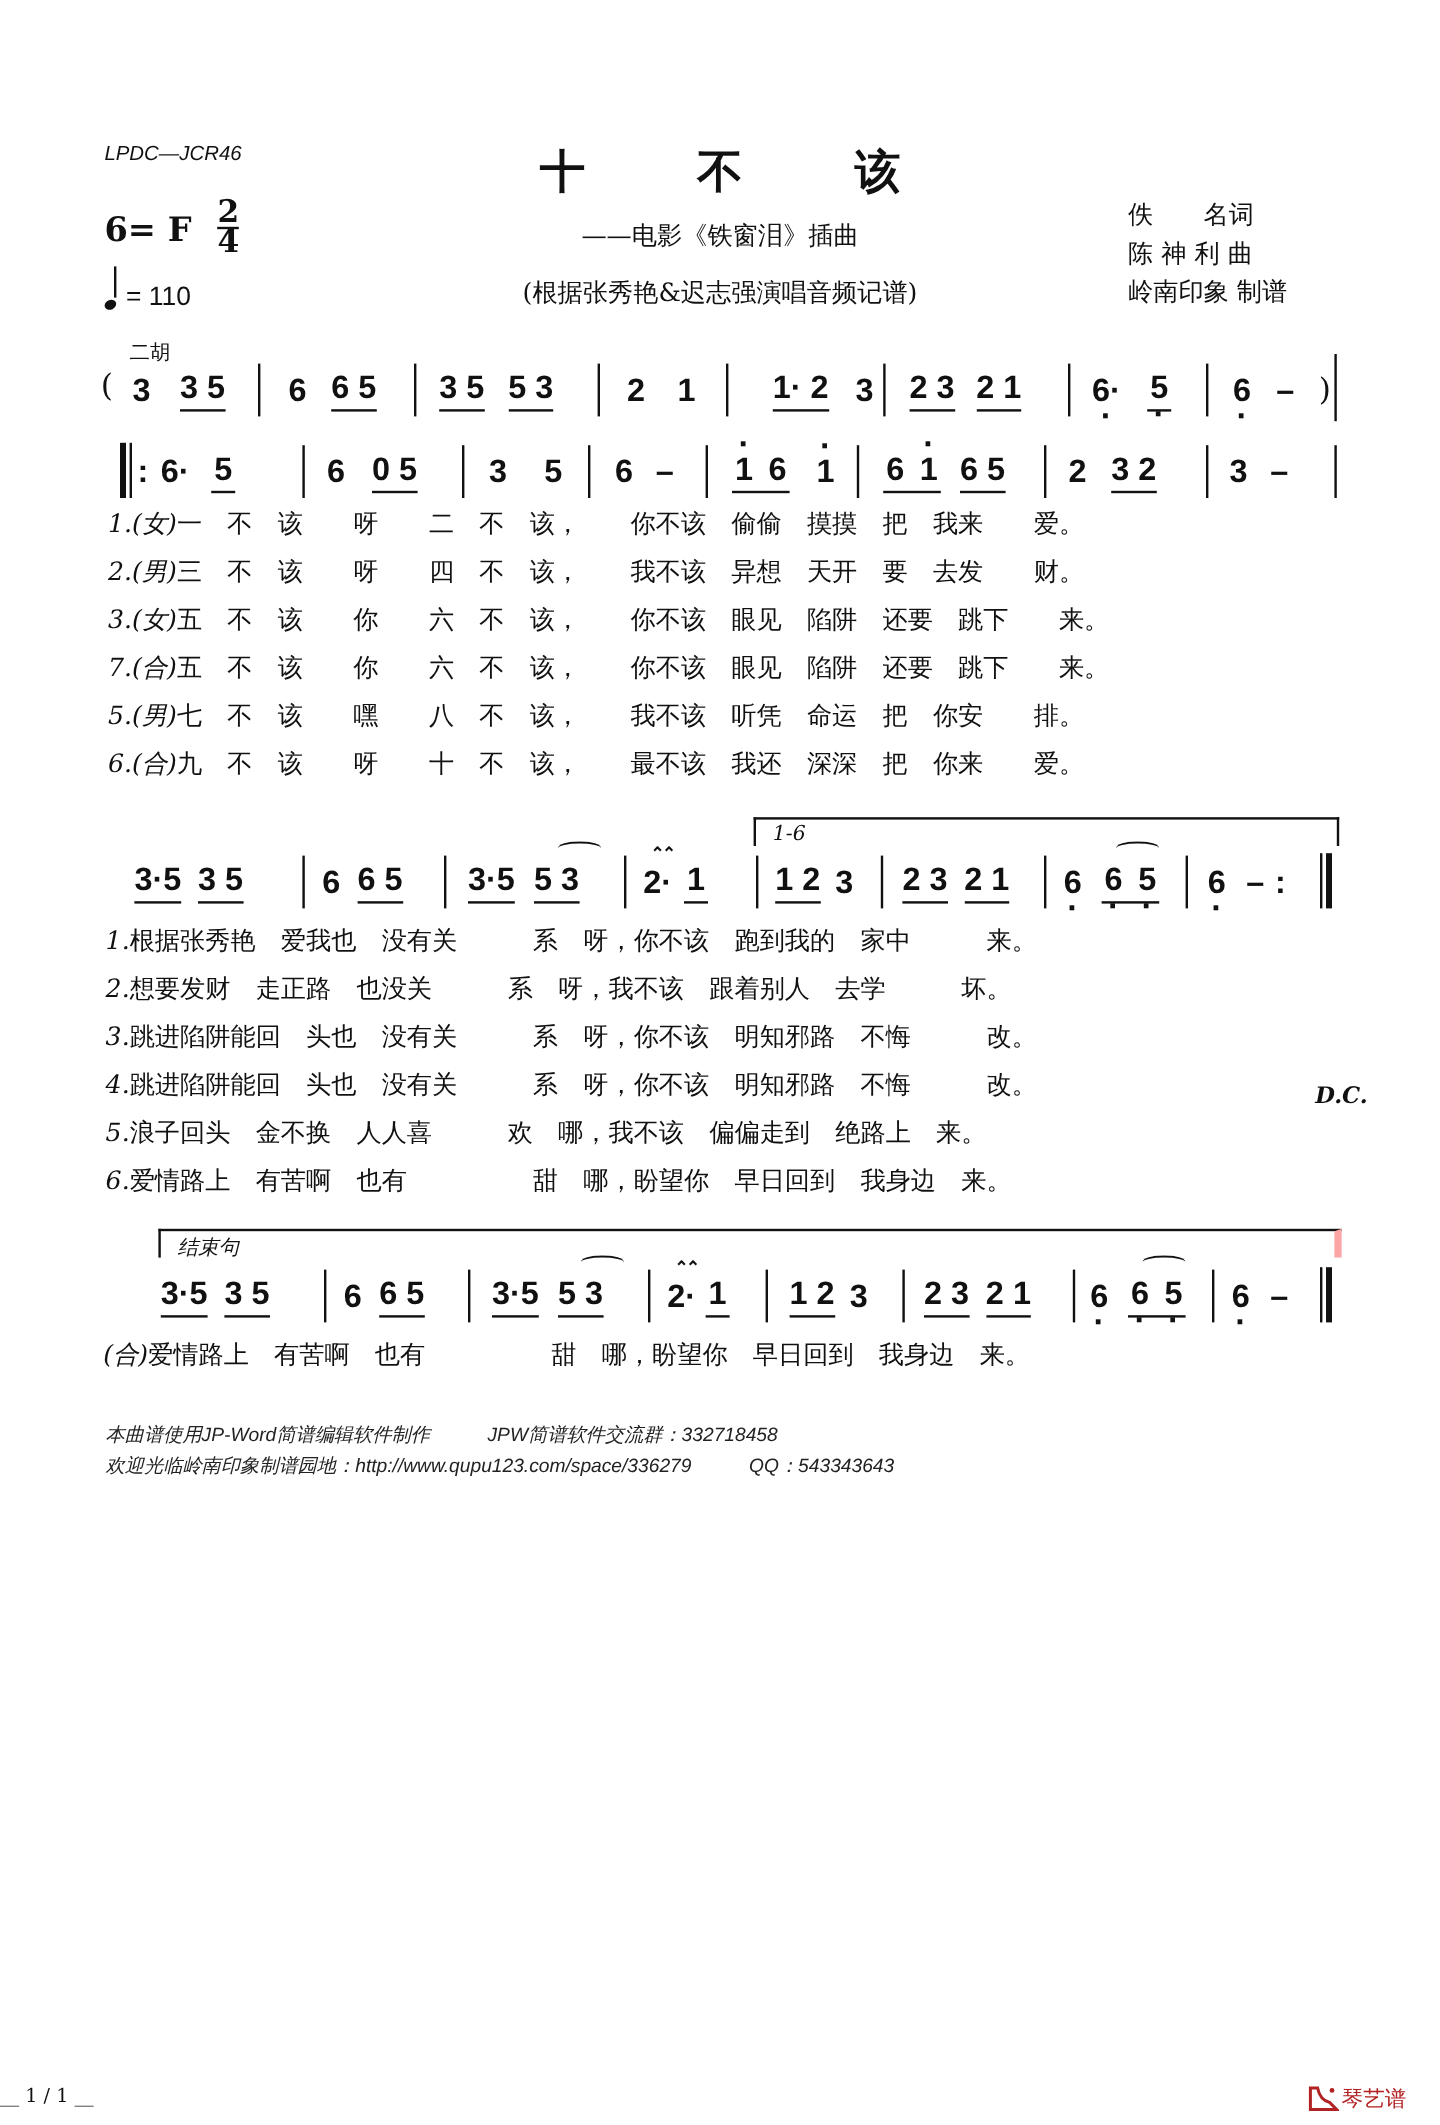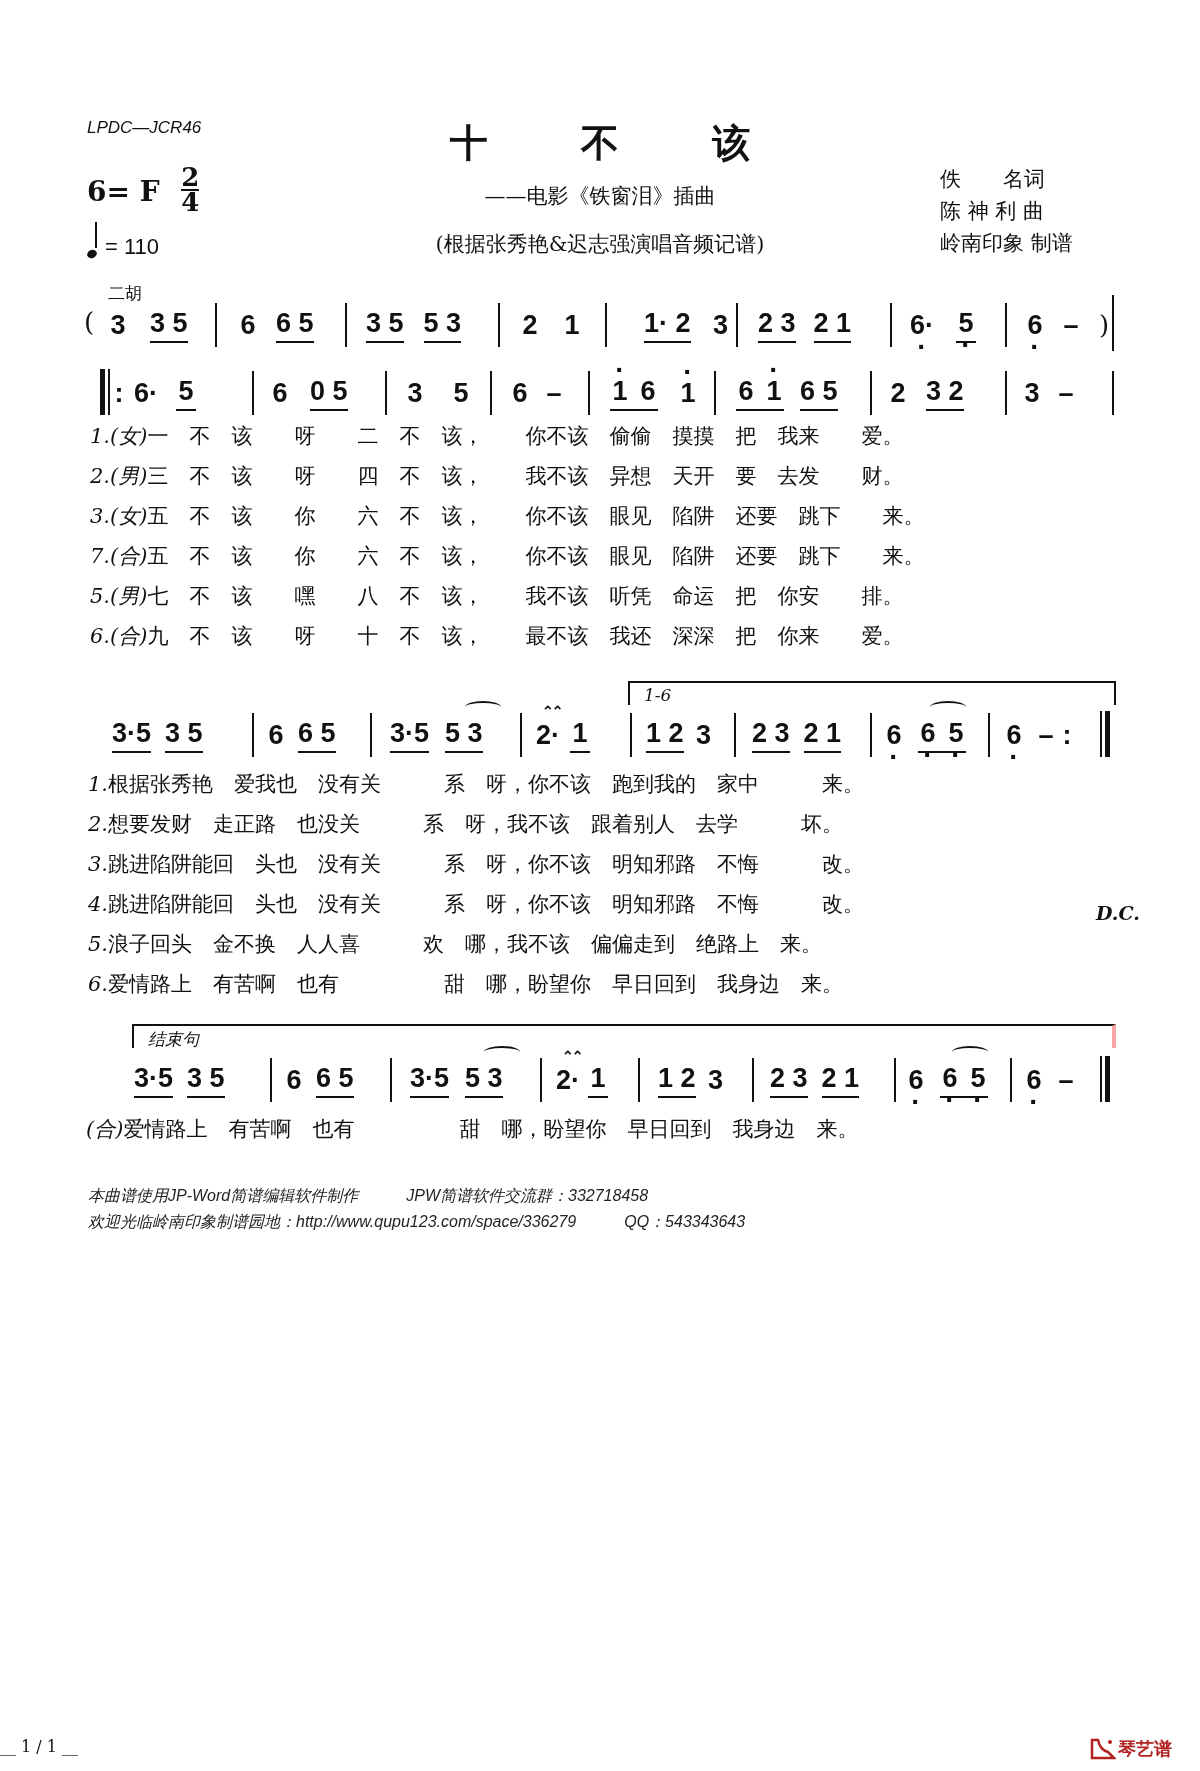--- a/index.html
+++ b/index.html
@@ -28,21 +28,21 @@
   .note { font-family: "Liberation Sans", "DejaVu Sans", sans-serif; font-weight: bold; font-size: 27px; position: relative; display: inline-block; text-align: center; min-width: 20px; }
   .grp { display: inline-flex; gap: 8px; border-bottom: 2px solid #111; padding-bottom: 2px; margin: 0 6px; position: relative; }
   .dot-low::after { content: "·"; position: absolute; left: 50%; transform: translateX(-50%); bottom: -22px; font-size: 28px; }
   .dot-high::before { content: "·"; position: absolute; left: 50%; transform: translateX(-50%); top: -22px; font-size: 28px; }
   .lyric-row { position: absolute; font-family: "DejaVu Serif", "Liberation Serif", serif; font-size: 21px; white-space: pre; }
   .lyric-row .num { font-style: italic; }
   .volta { position: absolute; border-top: 2px solid #111; border-left: 2px solid #111; border-right: 2px solid #111; height: 22px; }
   .volta-label { position: absolute; left: 14px; top: 2px; font-size: 17px; font-style: italic; }
   .footer { left: 88px; font-size: 16px; font-style: italic; color: #222; }
   .pagenum { left: 0; width: 1200px; top: 1737px; font-size: 16px; }
-  .logo { left: 1090px; top: 1737px; color: #b22222; font-size: 18px; font-weight: bold; display: flex; align-items: center; gap: 2px; }
+  .logo { left: 1090px; top: 1737px; color: #b22222; font-size: 18px; font-weight: normal; display: flex; align-items: center; gap: 2px; }
   .paren { font-family: "DejaVu Serif", serif; font-size: 26px; font-weight: normal; }
   .dc { left: 1096px; top: 902px; font-size: 19px; font-weight: bold; font-style: italic; }
   .tie { position: absolute; border-top: 2px solid #111; border-radius: 50% 50% 0 0; height: 10px; }
   .mordent { position: absolute; font-size: 14px; font-weight: bold; letter-spacing: -2px; }
 </style>
 </head>
 <body>
 
 <div class="abs sans code">LPDC—JCR46</div>
 <div class="abs serif title">十 不 该</div>
@@ -267,21 +267,21 @@
 </div>
 
 <div class="lyric-row" style="left:88px; top:770px;"><span class="num">1.</span><span>根据张秀艳　爱我也　没有关　　　系　呀，你不该　跑到我的　家中　　　来。</span></div>
 <div class="lyric-row" style="left:88px; top:810px;"><span class="num">2.</span><span>想要发财　走正路　也没关　　　系　呀，我不该　跟着别人　去学　　　坏。</span></div>
 <div class="lyric-row" style="left:88px; top:850px;"><span class="num">3.</span><span>跳进陷阱能回　头也　没有关　　　系　呀，你不该　明知邪路　不悔　　　改。</span></div>
 <div class="lyric-row" style="left:88px; top:890px;"><span class="num">4.</span><span>跳进陷阱能回　头也　没有关　　　系　呀，你不该　明知邪路　不悔　　　改。</span></div>
 <div class="lyric-row" style="left:88px; top:930px;"><span class="num">5.</span><span>浪子回头　金不换　人人喜　　　欢　哪，我不该　偏偏走到　绝路上　来。</span></div>
 <div class="lyric-row" style="left:88px; top:970px;"><span class="num">6.</span><span>爱情路上　有苦啊　也有　　　　　甜　哪，盼望你　早日回到　我身边　来。</span></div>
 <div class="abs serif dc">D.C.</div>
 
-<div class="volta" style="left:132px; top:1024px; width:978px; border-right:4px solid #fca5a5;">
+<div class="volta" style="left:132px; top:1024px; width:978px; border-right:6px solid #fca5a5;">
   <span class="volta-label sans" style="font-style:italic;">结束句</span>
 </div>
 
 <div class="staff" style="top:1050px;">
   <div class="m" style="left:128px;">
     <span class="grp" style="gap:2px;">
         <span class="note">3·5</span>
       </span>
     <span class="grp" style="margin-left:8px;">
         <span class="note">3 5</span>

